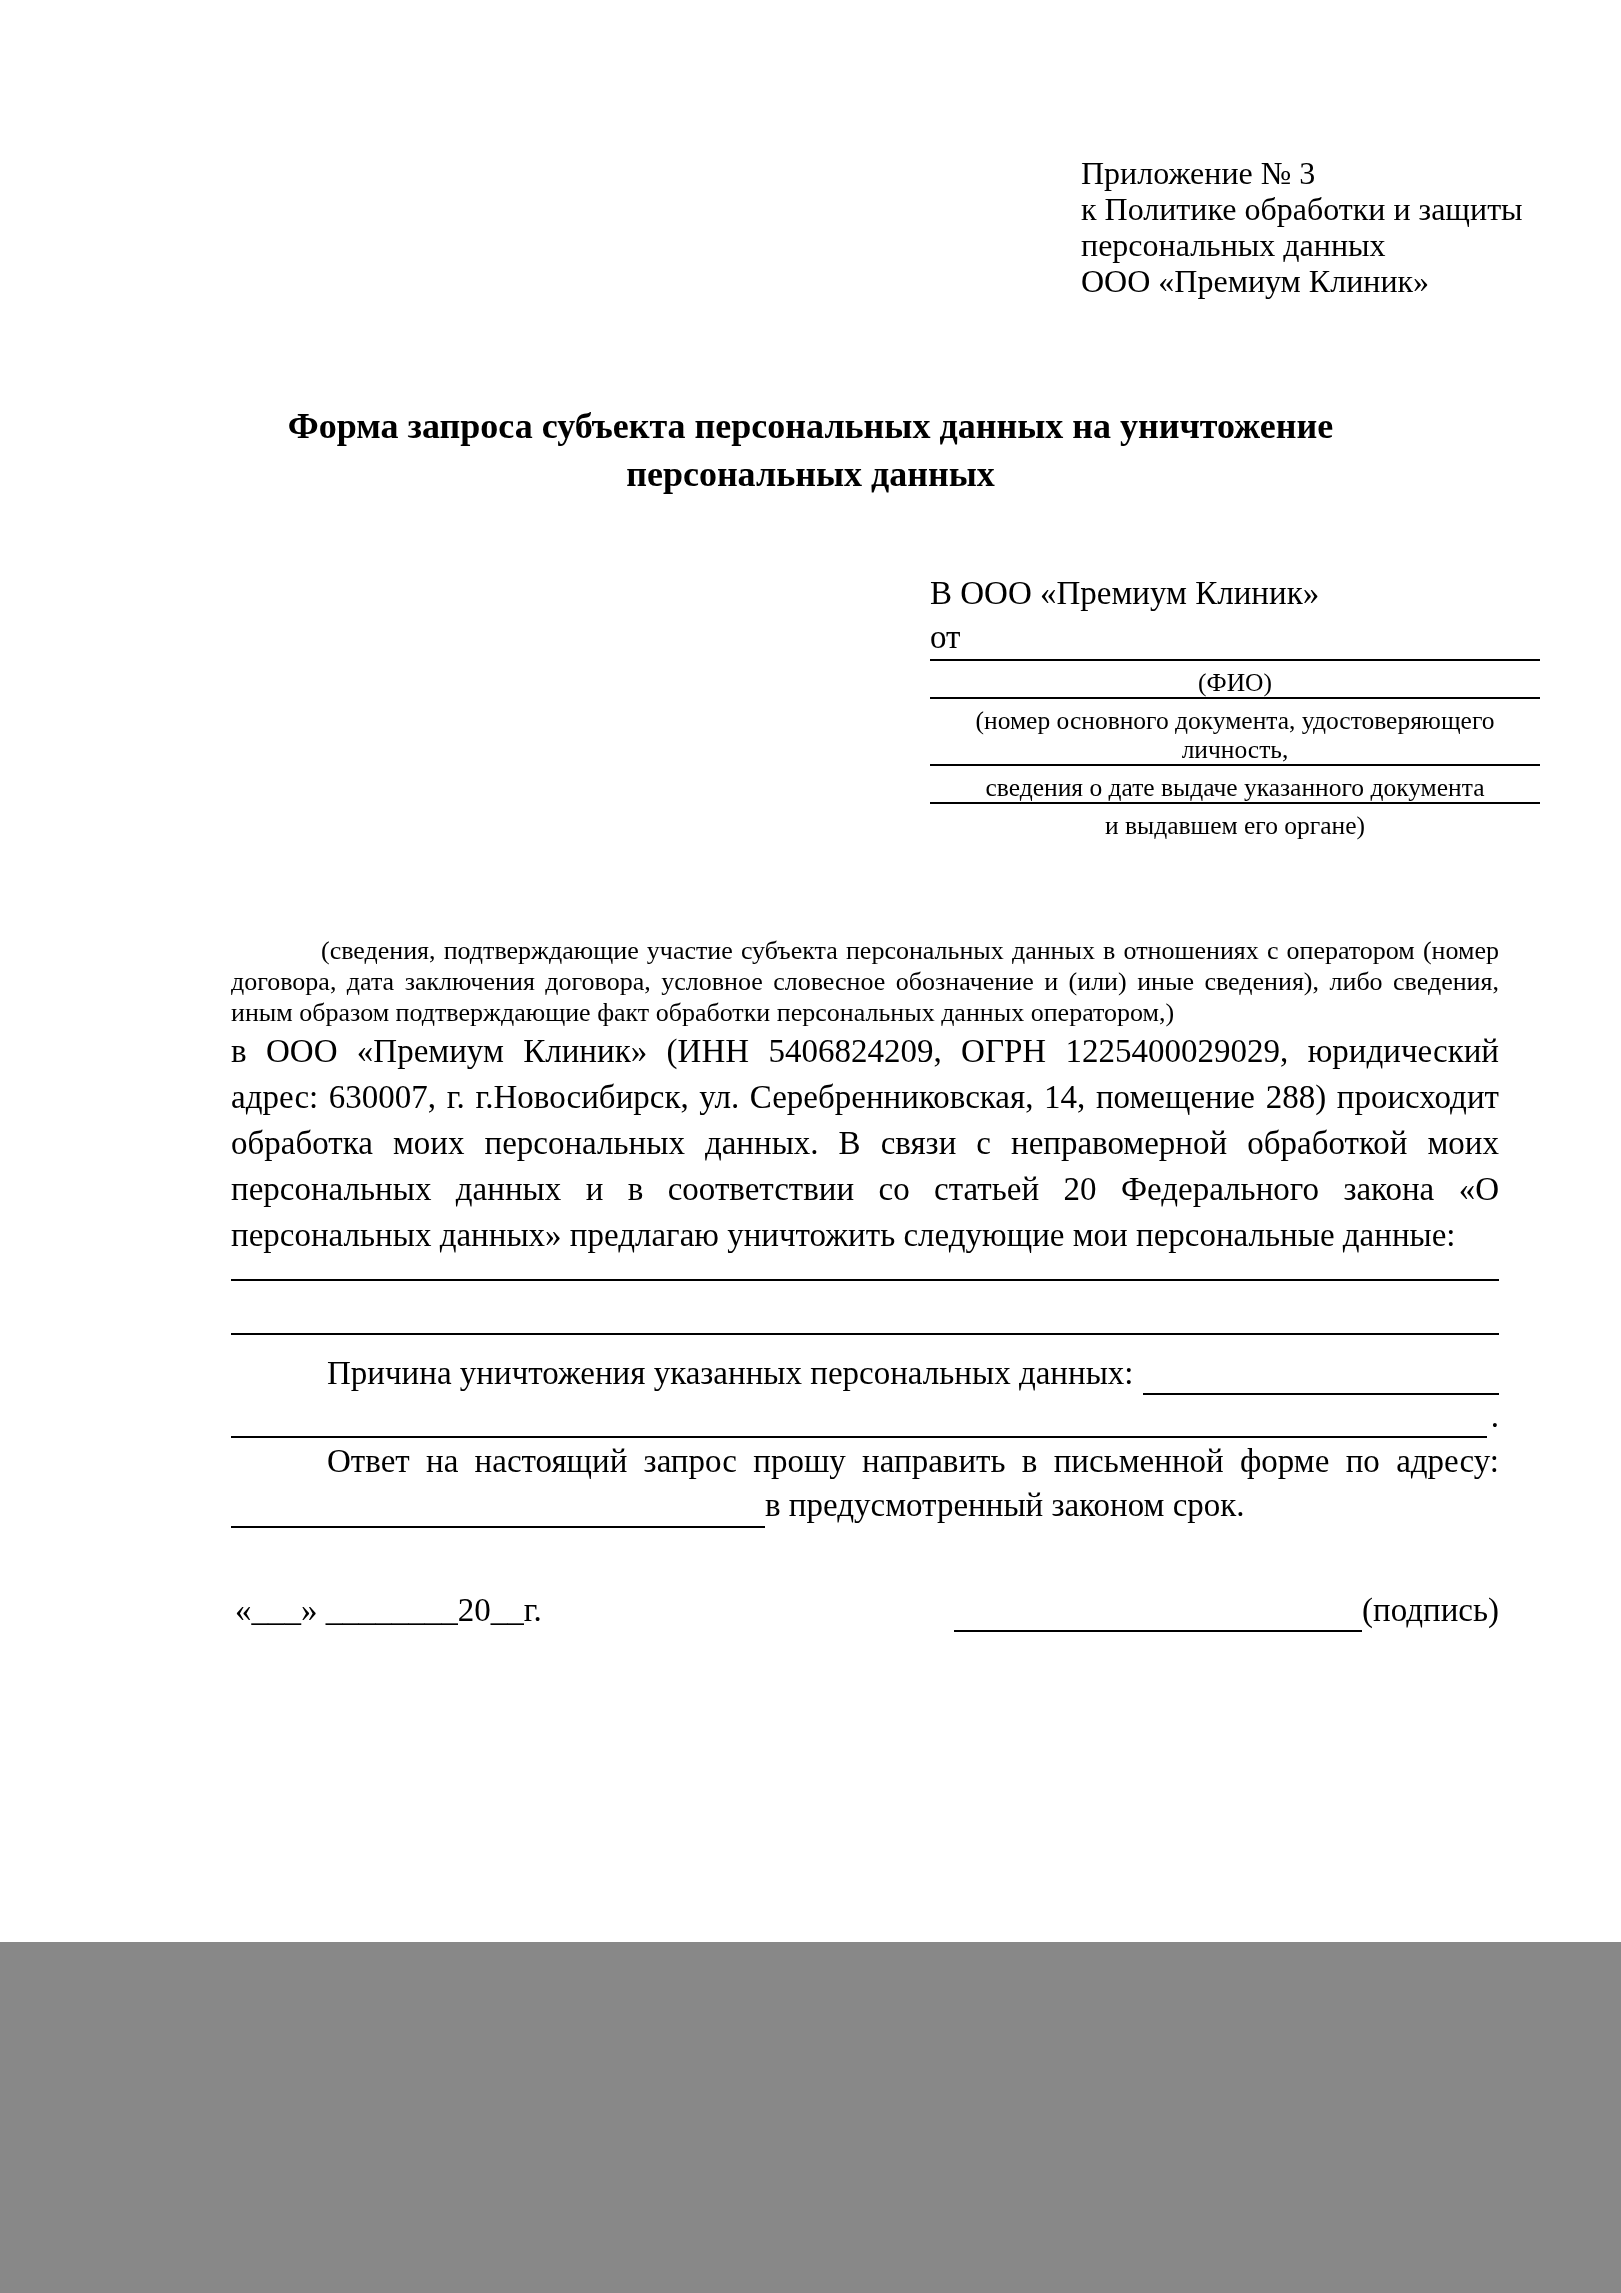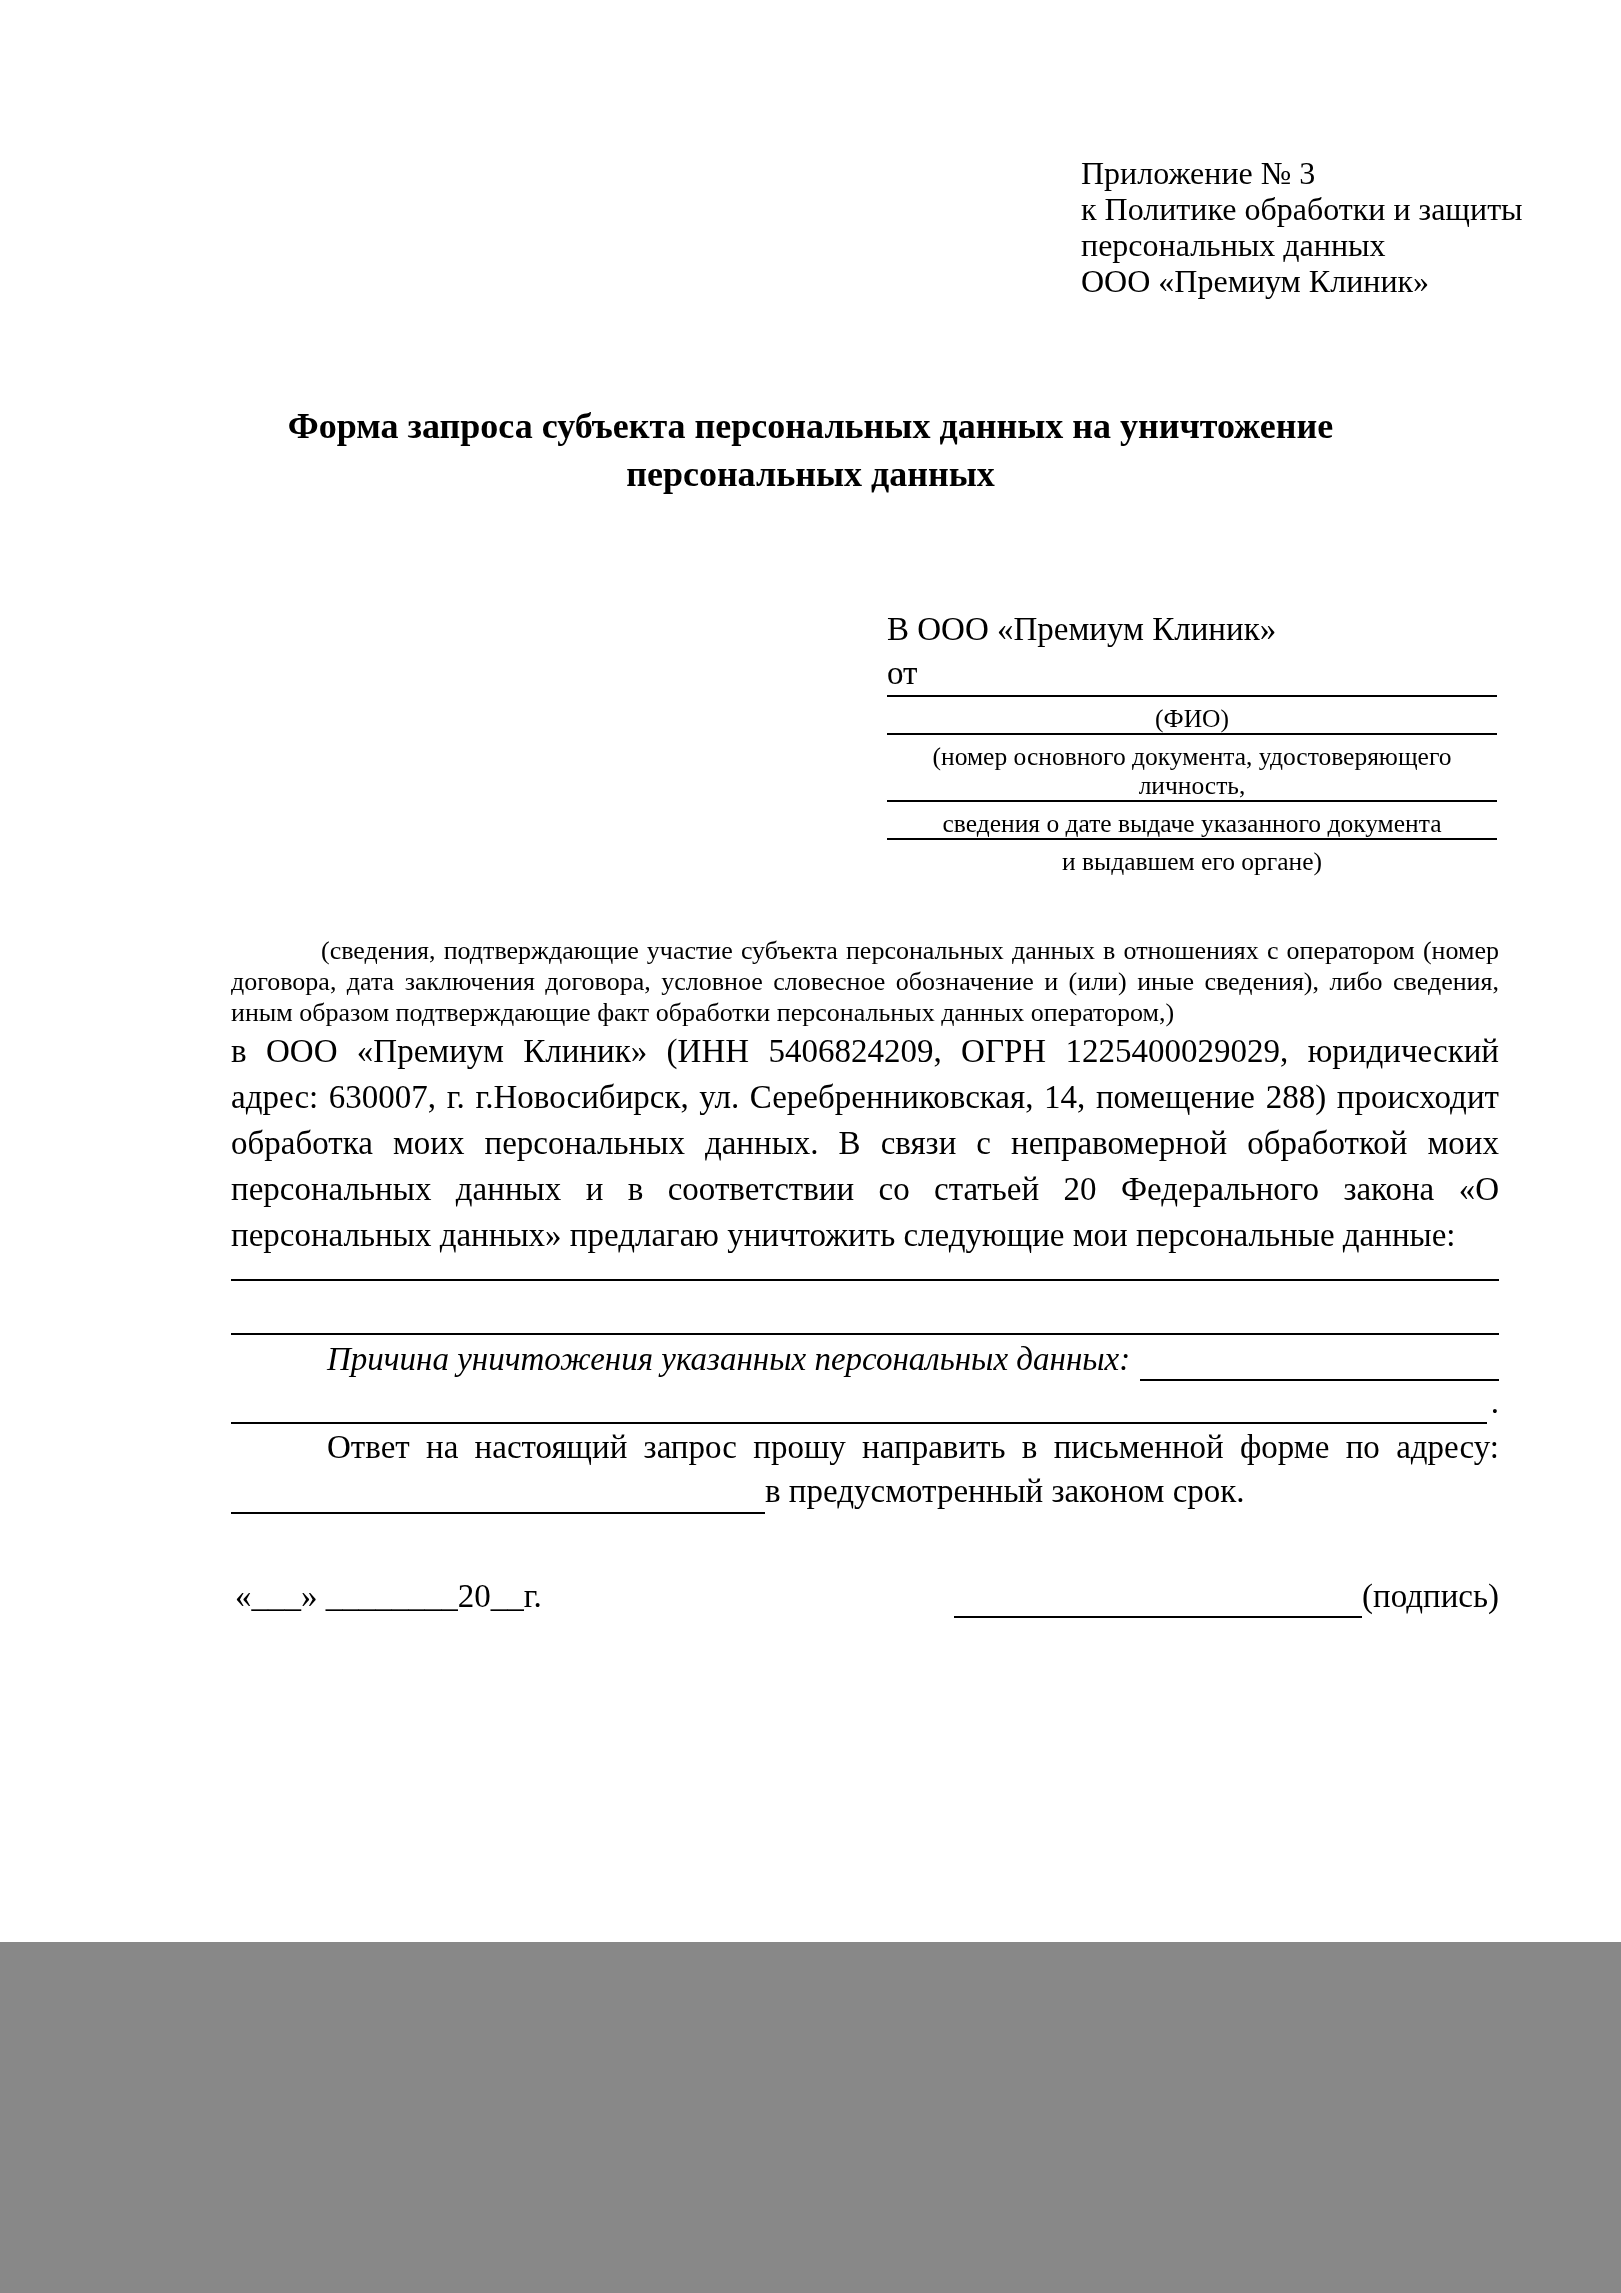--- a/index.html
+++ b/index.html
@@ -18,22 +18,22 @@
     font-size:32px; line-height:36px;
   }
   
   .title {
     position:absolute; left:203px; top:402px; width:1215px;
     margin:0; text-align:center;
     font-size:36px; line-height:48px; font-weight:700;
   }
   
   .addressee {
-    position:absolute; left:887px; top:571px; width:610px;
-    font-size:33px; line-height:44px;margin-top:36px;
+    position:absolute; left:930px; top:571px; width:610px;
+    font-size:33px; line-height:44px;
   }
   .fline { border-bottom:2.9px solid #000; height:0; }
   .field .fline { margin-top:0; }
   .fcap {
     font-size:25.5px; line-height:29px; text-align:center; margin-top:6.9px;
   }
   .m2  { margin-top:2px; }
   .m23 { margin-top:22.5px; }
   .m34 { margin-top:33px; }
   .m21 { margin-top:20.6px; }
@@ -49,21 +49,21 @@
   .note {
     margin-top:7.8px;
     font-size:26px; line-height:31px;
     text-align:justify; text-indent:90px;
   }
   .main-para {
     font-size:33px; line-height:46px; text-align:justify;
   }
   .blank1 { height:21.6px; border-bottom:2.9px solid #000; }
   .blank2 { height:52px; border-bottom:2.9px solid #000; }
-  .reason-row { display:flex; line-height:43px; margin-top:3px;font-style:italic; }
+  .reason-row { display:flex; line-height:43px; margin-top:17px; }
   .lead2 { margin-left:96px; white-space:nowrap; }
   .period-row { display:flex; line-height:43px; }
   .period-row .fill { margin-left:0; margin-right:3.9px; }
   .reply-line1 {
     line-height:43px; margin-top:2px;
     text-indent:96px; text-align:justify; text-align-last:justify;
   }
   .reply-line2 { display:flex; line-height:45px; }
   .addr-fill { flex:0 0 534px; border-bottom:2.9px solid #000; }
   .sig-row {

